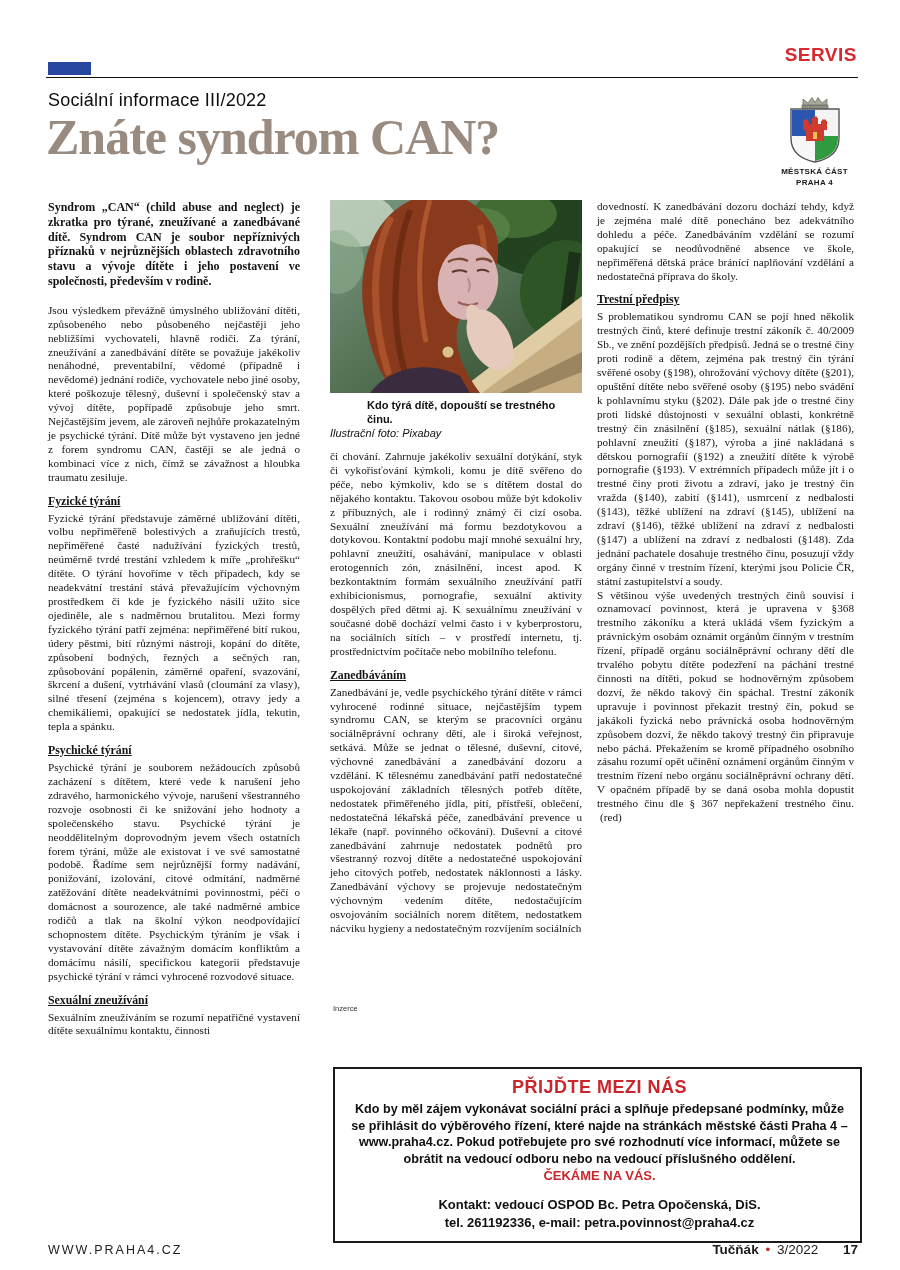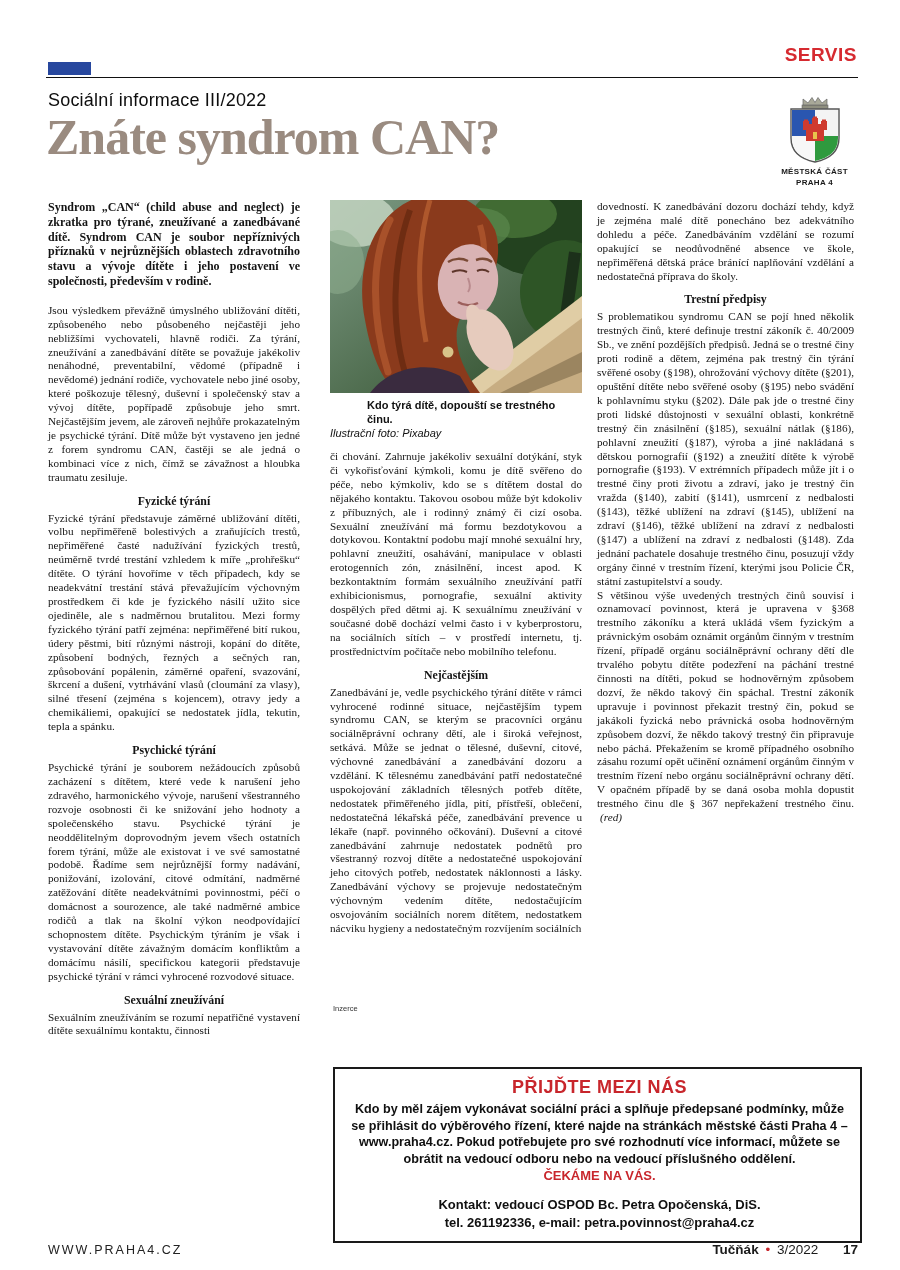--- a/index.html
+++ b/index.html
@@ -29,29 +29,29 @@
   
   .col{
     position:absolute;top:200px;text-align:justify;
     font-size:11.2px;line-height:13.9px;color:#141414;
   }
   .col1{left:48px;width:252px;}
   .col2{left:330px;width:252px;}
   .col3{left:597px;width:257px;}
   .col p{margin:0 0 9px 0;}
   .col p.nogap{margin-bottom:0;}
-  .col h3{font:700 11.8px "Liberation Serif",serif;margin:8px 0 3px 0;text-align:center;}
+  .col h3{font:700 11.8px "Liberation Serif",serif;margin:8px 0 3px 0;text-align:left;text-decoration:underline;}
   .intro{font-weight:700;font-size:12px;line-height:14.8px;margin-bottom:15px !important;}
   figure{margin:0 0 10px 0;}
   figure svg{display:block;width:252px;height:193px;}
   figcaption{
     font:700 11px/14px "Liberation Sans",sans-serif;text-align:left;margin-top:5px;color:#111;padding-left:37px;
   }
   .credit{font:italic 400 11px/14px "Liberation Sans",sans-serif;text-align:left;color:#111;}
-  .byline{font-style:italic;margin-left:3px;}
+  .byline{margin-left:3px;}
   
   .inzerce{
     position:absolute;left:333px;top:1004px;
     font:400 7.5px "Liberation Sans",sans-serif;color:#333;text-align:right;
   }
   .adbox{
     position:absolute;left:333px;top:1067px;width:501px;
     border:2px solid #1a1a1a;padding:8px 10px 10px 14px;text-align:center;
     font-family:"Liberation Sans",sans-serif;
   }
@@ -155,21 +155,21 @@
         <path d="M138,78 C140,84 141,88 138,92" stroke="#b98a8d" stroke-width="2" fill="none"></path>
         <path d="M128,102 C134,106 142,106 148,103" stroke="#9c5f5c" stroke-width="2.5" fill="none"></path>
         <ellipse cx="160" cy="140" rx="20" ry="33" fill="#e6cbbd" transform="rotate(-28 160 140)"></ellipse>
         <ellipse cx="145" cy="118" rx="8" ry="14" fill="#e6cbbd" transform="rotate(-20 145 118)"></ellipse>
         <ellipse cx="118" cy="152" rx="5.5" ry="5.5" fill="#d8c48a"></ellipse>
       </svg>
       <figcaption>Kdo týrá dítě, dopouští se trestného činu.</figcaption>
       <div class="credit">Ilustrační foto: Pixabay</div>
     </figure>
     <p>či chování. Zahrnuje jakékoliv sexuální dotýkání, styk či vykořisťování kýmkoli, komu je dítě svěřeno do péče, nebo kýmkoliv, kdo se s dítětem dostal do nějakého kontaktu. Takovou osobou může být kdokoliv z příbuzných, ale i rodinný známý či cizí osoba. Sexuální zneužívání má formu bezdotykovou a dotykovou. Kontaktní podobu mají mnohé sexuální hry, pohlavní zneužití, osahávání, manipulace v oblasti erotogenních zón, znásilnění, incest apod. K bezkontaktním formám sexuálního zneužívání patří exhibicionismus, pornografie, sexuální aktivity dospělých před dětmi aj. K sexuálnímu zneužívání v současné době dochází velmi často i v kyberprostoru, na sociálních sítích – v prostředí internetu, tj. prostřednictvím počítače nebo mobilního telefonu.</p>
-    <h3>Nejčastějším</h3>
+    <h3>Zanedbáváním</h3>
     <p class="nogap">Zanedbávání je, vedle psychického týrání dítěte v rámci vyhrocené rodinné situace, nejčastějším typem syndromu CAN, se kterým se pracovníci orgánu sociálněprávní ochrany dětí, ale i široká veřejnost, setkává. Může se jednat o tělesné, duševní, citové, výchovné zanedbávání a zanedbávání dozoru a vzdělání. K tělesnému zanedbávání patří nedostatečné uspokojování základních tělesných potřeb dítěte, nedostatek přiměřeného jídla, pití, přístřeší, oblečení, nedostatečná lékařská péče, zanedbávání prevence u lékaře (např. povinného očkování). Duševní a citové zanedbávání zahrnuje nedostatek podnětů pro všestranný rozvoj dítěte a nedostatečné uspokojování jeho citových potřeb, nedostatek náklonnosti a lásky. Zanedbávání výchovy se projevuje nedostatečným výchovným vedením dítěte, nedostačujícím osvojováním sociálních norem dítětem, nedostatkem nácviku hygieny a nedostatečným rozvíjením sociálních</p>
   </div>
 
   <div class="col col3">
     <p>dovedností. K zanedbávání dozoru dochází tehdy, když je zejména malé dítě ponecháno bez adekvátního dohledu a péče. Zanedbáváním vzdělání se rozumí opakující se neodůvodněné absence ve škole, nepřiměřená dětská práce bránící naplňování vzdělání a nedostatečná příprava do školy.</p>
     <h3>Trestní předpisy</h3>
     <p class="nogap">S problematikou syndromu CAN se pojí hned několik trestných činů, které definuje trestní zákoník č. 40/2009 Sb., ve znění pozdějších předpisů. Jedná se o trestné činy proti rodině a dětem, zejména pak trestný čin týrání svěřené osoby (§198), ohrožování výchovy dítěte (§201), opuštění dítěte nebo svěřené osoby (§195) nebo svádění k pohlavnímu styku (§202). Dále pak jde o trestné činy proti lidské důstojnosti v sexuální oblasti, konkrétně trestný čin znásilnění (§185), sexuální nátlak (§186), pohlavní zneužití (§187), výroba a jiné nakládaná s dětskou pornografií (§192) a zneužití dítěte k výrobě pornografie (§193). V extrémních případech může jít i o trestné činy proti životu a zdraví, jako je trestný čin vražda (§140), zabití (§141), usmrcení z nedbalosti (§143), těžké ublížení na zdraví (§145), ublížení na zdraví (§146), těžké ublížení na zdraví z nedbalosti (§147) a ublížení na zdraví z nedbalosti (§148). Zda jednání pachatele dosahuje trestného činu, posuzují vždy orgány činné v trestním řízení, kterými jsou Policie ČR, státní zastupitelství a soudy.</p>
     <p class="nogap"><span>S většinou výše uvedených trestných činů souvisí i oznamovací povinnost, která je upravena v §368 trestního zákoníku a která ukládá všem fyzickým a právnickým osobám oznámit orgánům činným v trestním řízení, případě orgánu sociálněprávní ochrany dětí dle trvalého pobytu dítěte podezření na páchání trestné činnosti na dítěti, pokud se hodnověrným způsobem dozví, že někdo takový čin spáchal. Trestní zákoník upravuje i povinnost překazit trestný čin, pokud se jakákoli fyzická nebo právnická osoba hodnověrným způsobem dozví, že někdo takový trestný čin připravuje nebo páchá. Překažením se kromě případného osobního zásahu rozumí opět učinění oznámení orgánům činným v trestním řízení nebo orgánu sociálněprávní ochrany dětí. V opačném případě by se daná osoba mohla dopustit trestného činu dle § 367 nepřekažení trestného činu.</span><span class="byline">(red)</span></p>
   </div>
 

